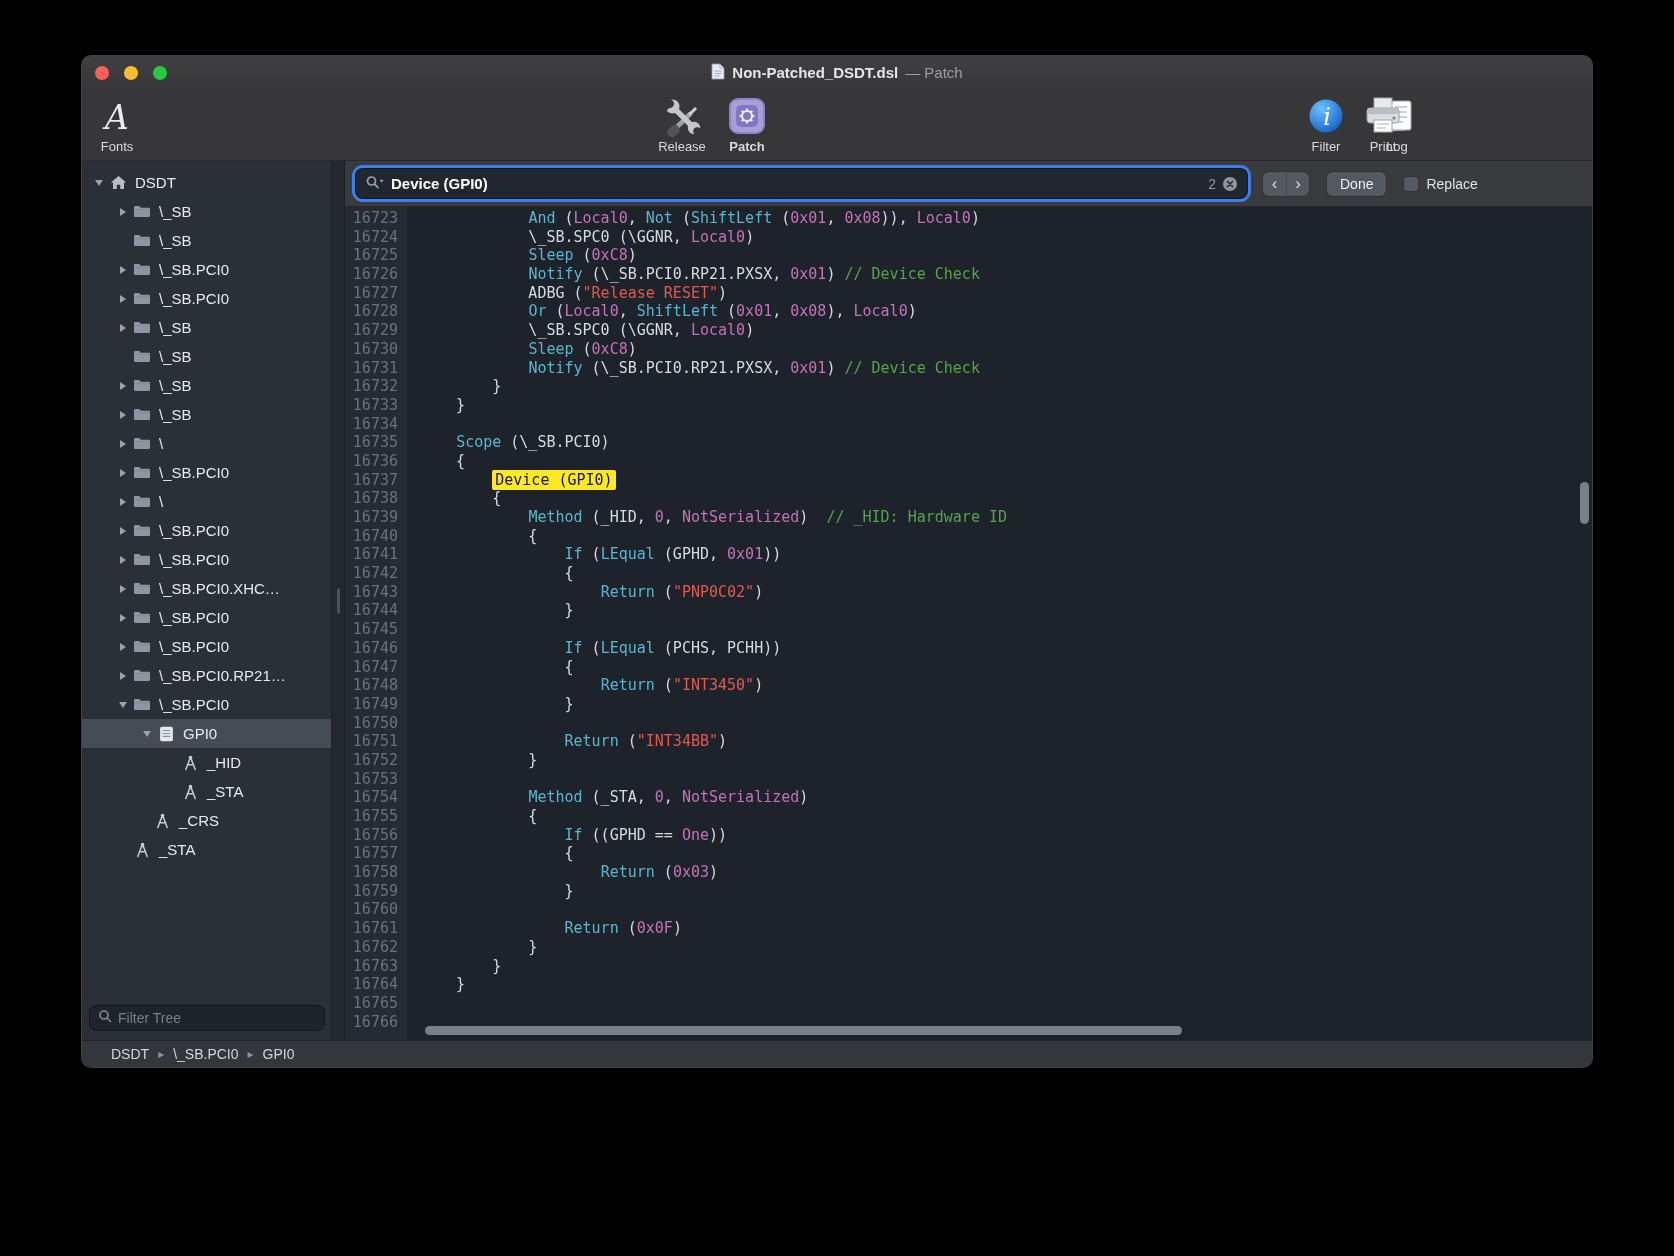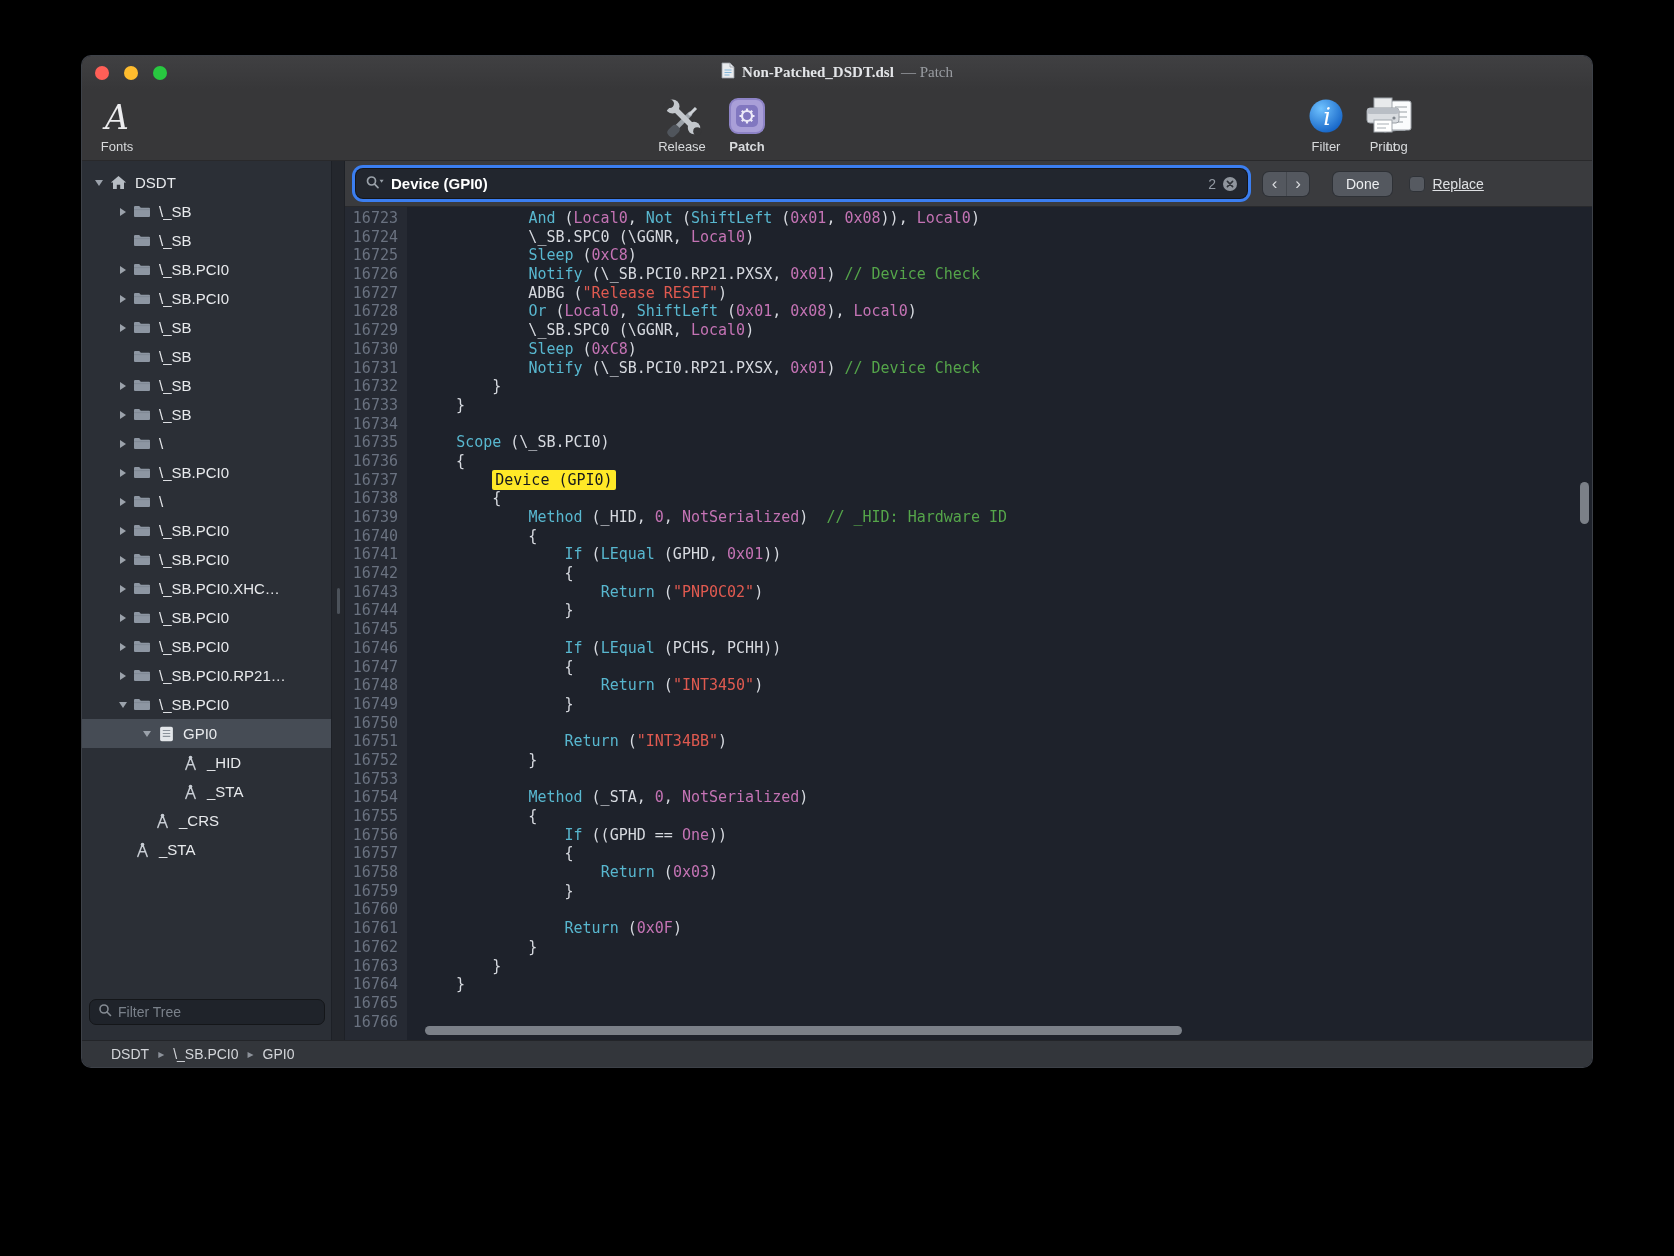--- a/index.html
+++ b/index.html
@@ -13,21 +13,21 @@
             border:1px solid rgba(255,255,255,.14);
             box-shadow:0 25px 80px rgba(0,0,0,.75);
             display:flex; flex-direction:column; }
 
   
   .titlebar { height:33px; flex:none; background:linear-gradient(#404042,#373739);
               position:relative; display:flex; align-items:center; justify-content:center; }
   .traffic { position:absolute; left:13px; top:0; height:100%; display:flex; align-items:center; gap:15px; }
   .tl { width:14px; height:14px; border-radius:50%; display:inline-block; }
   .tl.red{background:#ff5f57}.tl.yellow{background:#febc2e}.tl.green{background:#28c840}
-  .title-center { display:flex; align-items:center; gap:7px; font-size:15px;font-family:Liberation Serif, serif; }
+  .title-center { display:flex; align-items:center; gap:7px; font-size:15px; }
   .title-text { color:#e3e5e8; font-weight:bold; }
   .title-suffix { color:#9a9da2; }
 
   
   .toolbar { height:72px; flex:none; background:#373739; position:relative; border-bottom:1px solid #29292b; }
   .tb-item { position:absolute; top:3px; display:flex; flex-direction:column; align-items:center;
              color:#d8dadc; font-size:13px; cursor:default; }
   .tb-icon { height:47px; display:flex; align-items:center; justify-content:center; }
   .icon-fonts { font-family:"DejaVu Serif", serif; font-style:italic; font-size:33px; color:#ececee; line-height:1; padding-top:4px; }
 
@@ -41,45 +41,45 @@
   .tree { position:absolute; left:0; right:0; top:7px; }
   .tree-row { height:29px; display:flex; align-items:center; font-size:15px; color:#e8eaed; }
   .tree-row.sel { background:#464c55; }
   .disc { width:17px; flex:none; display:flex; align-items:center; justify-content:center; }
   .tri-closed { width:0; height:0; border-left:6.5px solid #9ba2ab; border-top:4.5px solid transparent; border-bottom:4.5px solid transparent; }
   .tri-open { width:0; height:0; border-top:6.5px solid #9ba2ab; border-left:4.5px solid transparent; border-right:4.5px solid transparent; }
   .tree-icon { width:22px; flex:none; display:flex; align-items:center; justify-content:center; margin-right:6px; }
   .tree-label { white-space:nowrap; }
 
   
-  .filter-wrap { position:absolute; left:7px; right:6px; bottom:15px; }
+  .filter-wrap { position:absolute; left:7px; right:6px; bottom:9px; }
   .filter-field { height:26px; background:#1f232a; border:1px solid #141619; border-radius:7px;
                   display:flex; align-items:center; padding:0 8px; gap:6px; }
   .filter-input { flex:1; min-width:0; background:transparent; border:0; outline:0; color:#cfd2d7; font-size:14px; }
   .filter-input::placeholder { color:#7a818a; }
 
   
   .editor-pane { flex:1; min-width:0; display:flex; flex-direction:column; background:#1e222b; }
   .findbar { height:46px; flex:none; background:#3a3b3e; border-bottom:1px solid #28292c;
              display:flex; align-items:center; padding-left:11px; }
   .find-field { width:891px; flex:none; height:29px; background:#22262e; border-radius:7px;
                 display:flex; align-items:center; padding:0 9px; gap:6px;
                 box-shadow:0 0 0 1px #14161a, 0 0 0 4px var(--accent_focus, #3b7ef0); }
   .find-input { flex:1; min-width:0; background:transparent; border:0; outline:0;
                 color:#ffffff; font-family:"Liberation Sans",sans-serif; font-size:15px; font-weight:bold; }
   .find-count { color:#9299a2; font-size:14px; flex:none; }
   .find-clear { flex:none; display:flex; align-items:center; cursor:default; }
   .nav-group { display:flex; margin-left:16px; background:#54585f; border-radius:6px; overflow:hidden; box-shadow:0 0 0 1px #2e3136; }
   .nav-btn { width:23px; height:24px; display:flex; align-items:center; justify-content:center;
              color:#d9dbde; font-size:17px; line-height:1; cursor:default; }
   .nav-btn + .nav-btn { border-left:1px solid #44484e; }
-  .done-btn { margin-left:24px; height:24px; padding:0 13px; background:#54585f; border-radius:6px;
+  .done-btn { margin-left:18px; height:24px; padding:0 13px; background:#54585f; border-radius:6px;
               box-shadow:0 0 0 1px #2e3136; color:#eceef0; font-size:14px;
               display:flex; align-items:center; cursor:default; }
-  .replace-wrap { margin-left:17px; display:flex; align-items:center; gap:7px; color:#dfe1e4; font-size:14px;text-decoration:underline; }
+  .replace-wrap { margin-left:17px; display:flex; align-items:center; gap:7px; color:#dfe1e4; font-size:14px; }
   .checkbox { width:16px; height:16px; border-radius:4px; background:#565a61; border:1px solid #2f3237; }
 
   
   .code-area { flex:1; min-height:0; position:relative; overflow:hidden; background:#1e222b; }
   .gutter-strip { position:absolute; left:0; top:0; bottom:0; width:62px; background:#262a33; }
   .code-lines { position:absolute; left:0; right:0; top:2px;
                 font-family:"DejaVu Sans Mono", monospace; font-size:15px; line-height:18.7px; white-space:pre; }
   .code-line { display:flex; height:18.7px; }
   .ln { width:62px; flex:none; text-align:right; padding-right:9px; color:#6a7280; }
   .ct { padding-left:13px; }

